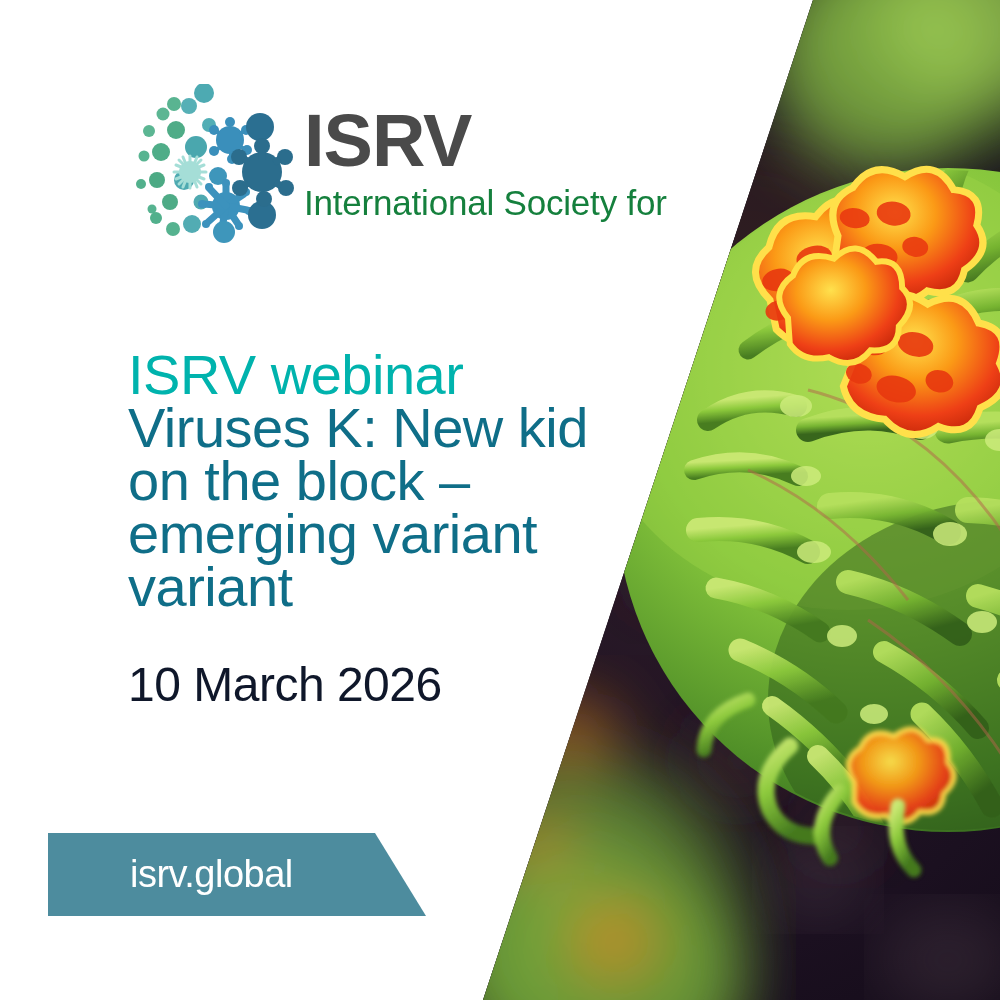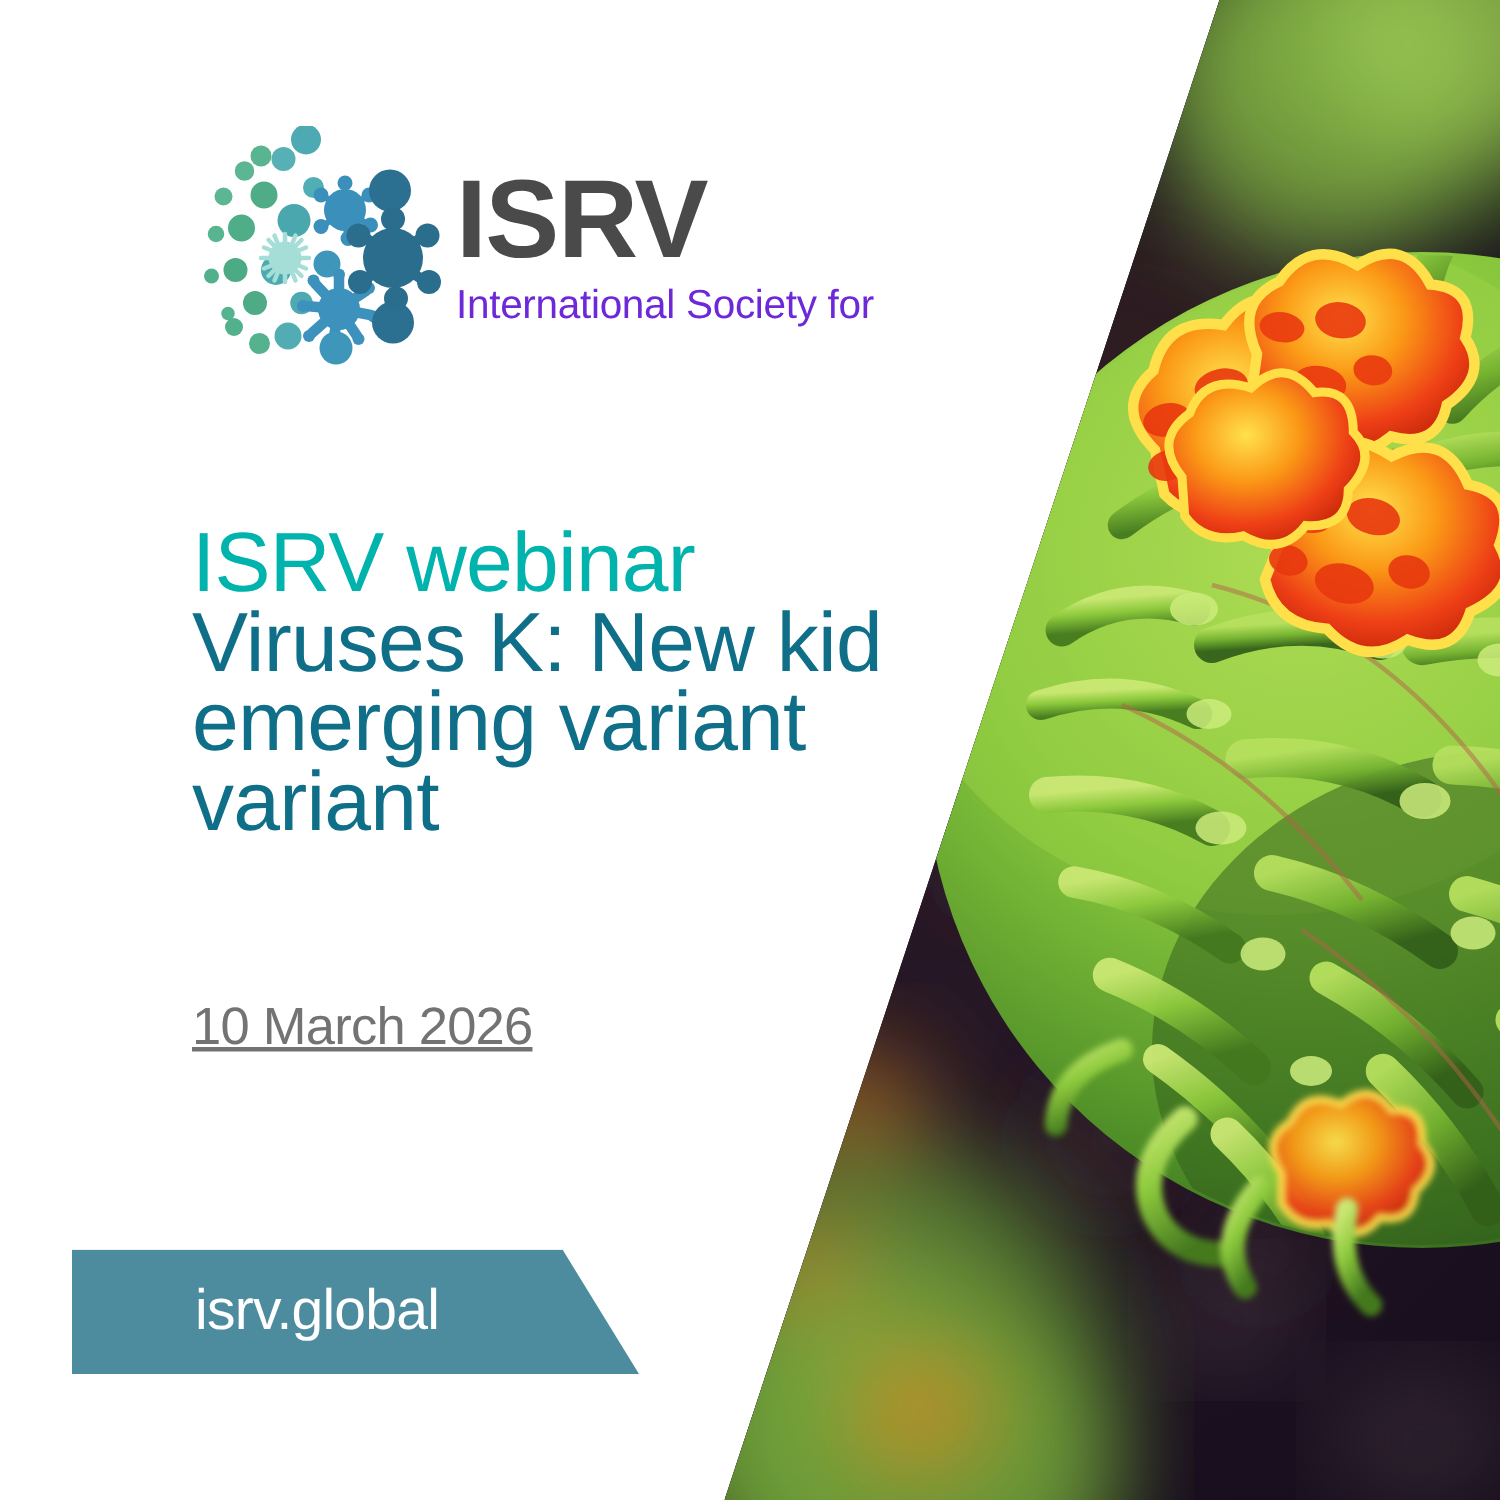--- a/index.html
+++ b/index.html
@@ -35,32 +35,32 @@
     left:78px; top:84px;
     display:flex; align-items:center; gap:10px;
   }
   .logo-mark { width:168px; height:160px; display:block; flex:none; }
   .logo-words { display:flex; flex-direction:column; justify-content:center; padding-top:4px; }
   .logo-wordmark {
     font-size:74px; font-weight:bold; letter-spacing:-1px;
     color:#4a4a4a; line-height:0.92;
   }
   .logo-tagline {
-    font-size:27px; color:#6d28d9; line-height:1.22; margin-top:7px; letter-spacing:-0.2px;
+    font-size:35px; color:#15803d; line-height:1.22; margin-top:7px; letter-spacing:-0.2px;
   }
 
   
   .headline { position:absolute; left:80px; top:348px; width:470px; }
   .headline-line { font-size:56px; line-height:53px; letter-spacing:-0.5px; }
   .headline-kicker { color:#00b3ad; }
   .headline-main   { color:#0f6e88; }
 
   .event-date {
     position:absolute; left:80px; top:658px;
-    font-size:35px; line-height:53px; color:#737373; letter-spacing:-0.5px;text-decoration:underline;
+    font-size:48px; line-height:53px; color:#0f172a; letter-spacing:-0.5px;
   }
 
   
   .url-banner {
     position:absolute; left:0; top:833px;
     width:378px; height:83px;
     background:#4d8c9e;
     -webkit-clip-path: polygon(0 0, 327px 0, 378px 83px, 0 83px);
     clip-path: polygon(0 0, 327px 0, 378px 83px, 0 83px);
     display:flex; align-items:center;
@@ -390,20 +390,21 @@
       <div class="logo-wordmark">ISRV</div>
       <div class="logo-tagline">
         <div>International Society for</div>
       </div>
     </div>
   </div>
 
   <div class="headline">
     <div class="headline-line headline-kicker">ISRV webinar</div>
     <div class="headline-line headline-main">Viruses K: New kid</div>
+    <div class="headline-line headline-main">on the block –</div>
     <div class="headline-line headline-main">emerging variant</div>
     <div class="headline-line headline-main">variant</div>
   </div>
 
   <div class="event-date">10 March 2026</div>
 
   <div class="url-banner">
     <span class="url-text">isrv.global</span>
   </div>
 

